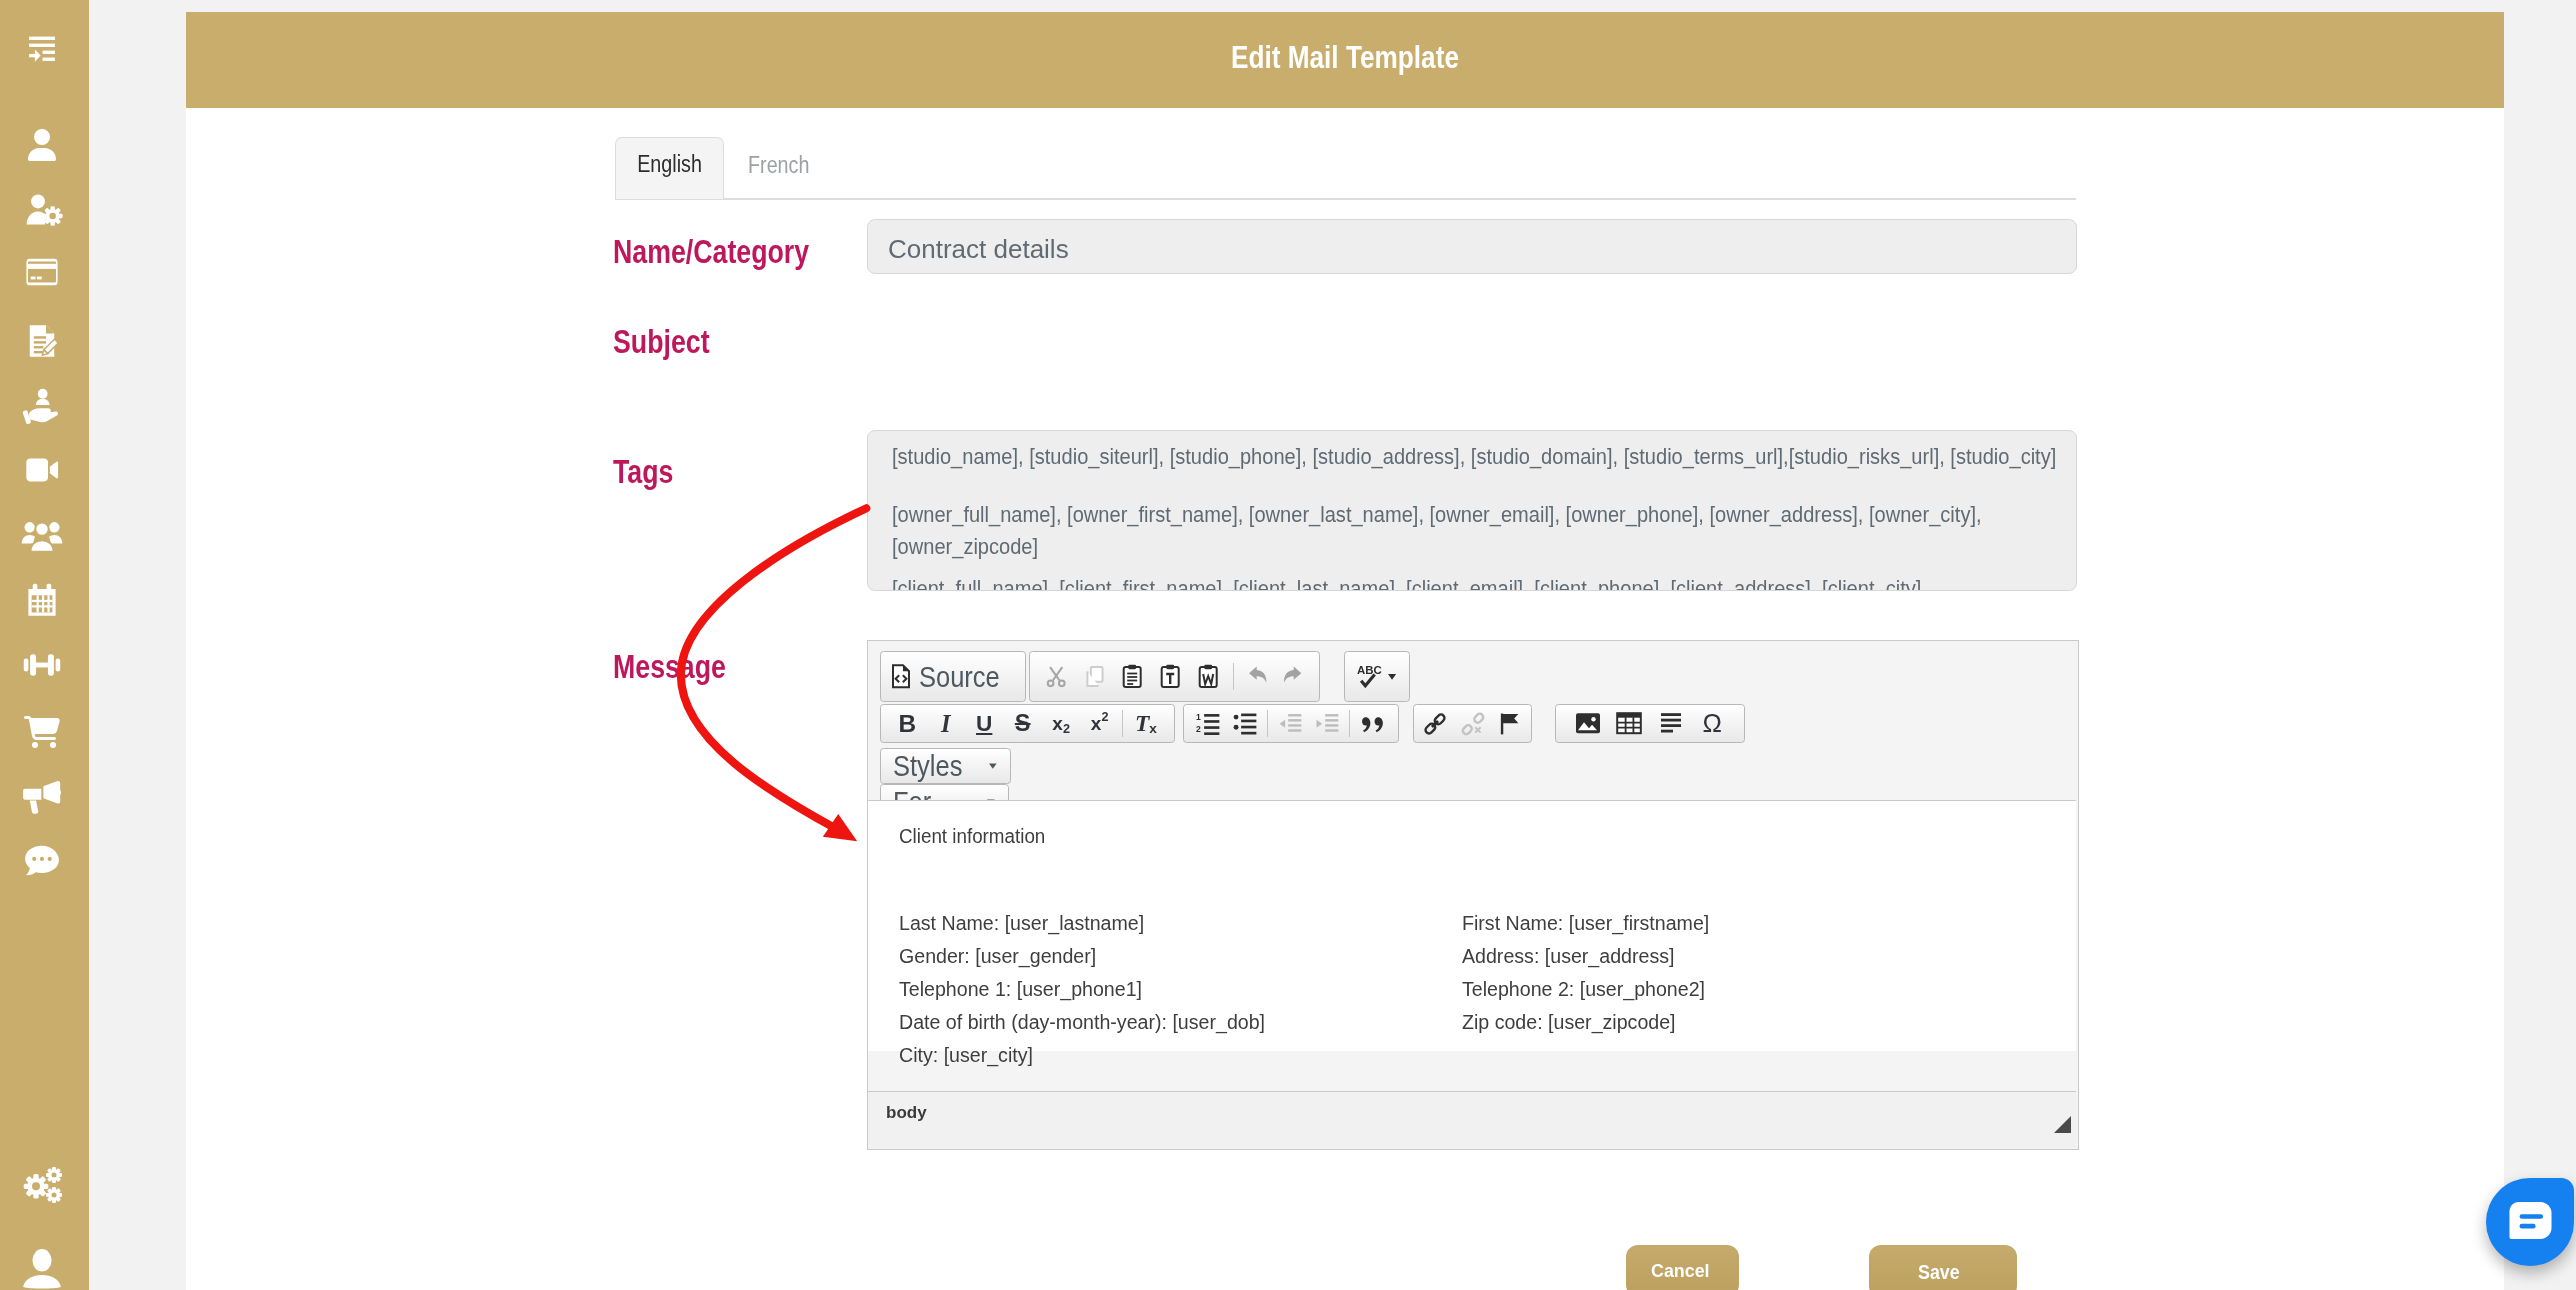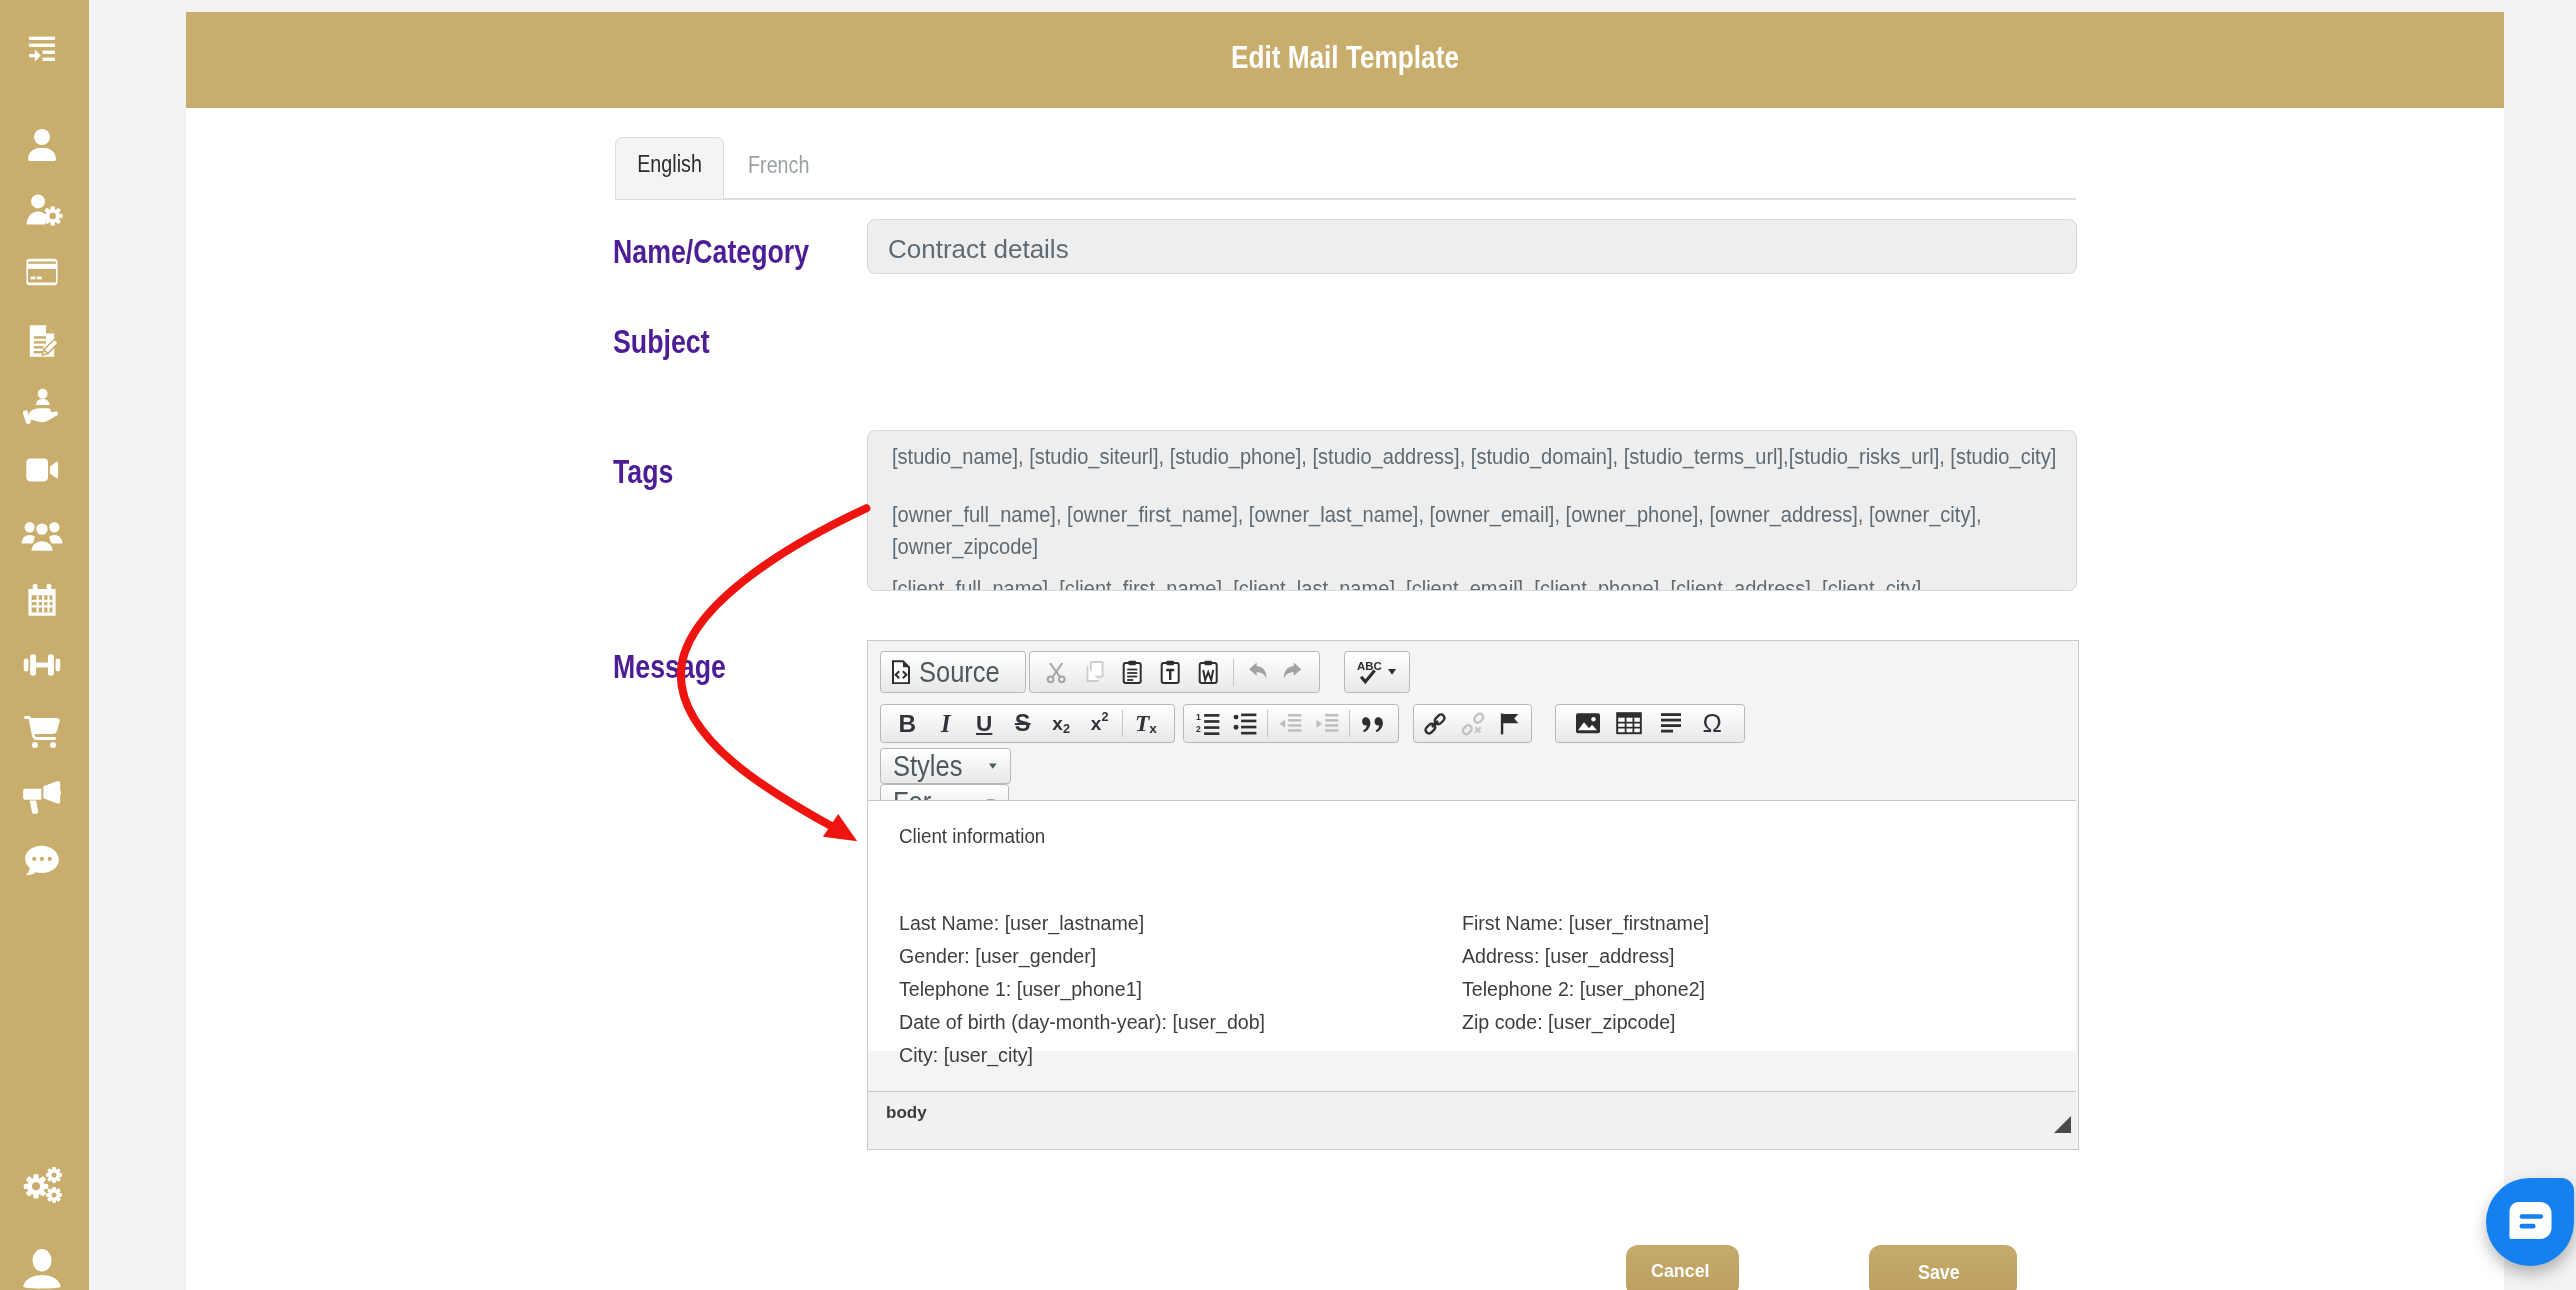--- a/index.html
+++ b/index.html
@@ -19,21 +19,21 @@
 #mheader .t span { display:inline-block; transform:scaleX(0.845); }
 
 
 #tab-en { position:absolute; left:429px; top:125px; width:109px; height:62px; border:1.8px solid #dcdcdc; border-bottom:none; border-radius:7.2px 7.2px 0 0; background:#f4f4f4; }
 #tab-en span { position:absolute; left:0; width:100%; text-align:center; top:12.7px; font-size:23.5px; color:#2c2c2c; }
 #tab-en span i { display:inline-block; font-style:normal; transform:scaleX(0.84); }
 #tabline { position:absolute; left:429px; top:186px; width:1461px; height:1.8px; background:#dcdcdc; }
 #tab-fr { position:absolute; left:562px; top:140px; font-size:23.5px; color:#9ba1a5; transform-origin:0 0; transform:scaleX(0.84); }
 
 
-.lbl { position:absolute; font-size:33px; font-weight:bold; color:#4c1d95; }
+.lbl { position:absolute; font-size:33px; font-weight:bold; color:#be185d; }
 .lbl span { display:inline-block; transform-origin:0 50%; transform:scaleX(0.81); white-space:pre; }
 
 
 .field { position:absolute; left:681px; width:1210px; background:#eeeeee; border:1.8px solid #d7d7d7; border-radius:8.1px; color:#5f6a73; }
 .ftxt { position:absolute; left:20px; font-size:25px; transform-origin:0 0; transform:scaleX(0.845); white-space:pre; }
 
 
 #editor { position:absolute; left:681px; top:628px; width:1212px; height:510px; border:1.8px solid #c9c9c9; background:#f4f4f4; }
 #edcontent { position:absolute; left:0px; top:159px; width:1208px; height:251px; background:#ffffff; border-top:1.8px solid #c9c9c9; }
 #edbar { position:absolute; left:0px; top:450px; width:1208px; height:57px; background:#f1f1f1; border-top:1.8px solid #c9c9c9; }
@@ -275,21 +275,21 @@
       <div style="height:26px;"></div>
       <div>[owner_full_name], [owner_first_name], [owner_last_name], [owner_email], [owner_phone], [owner_address], [owner_city],<br>[owner_zipcode]</div>
       <div style="height:10px;"></div>
       <div>[client_full_name], [client_first_name], [client_last_name], [client_email], [client_phone], [client_address], [client_city]</div>
     </div>
   </div>
 
   <div class="lbl" style="left:427px; top:636px;"><span>Message</span></div>
 
   <div id="editor">
-    <div class="ckrow" style="top:10px; height:42px;">
+    <div class="ckrow" style="top:10px; height:51px;">
       <div class="ckgrp" style="width:146px; margin-right:3.6px;">
         <div class="ckbtn" style="width:100%;">
           <svg width="20" height="24.4" viewBox="0 0 20 24">
               <path d="M2 1 h10 l6 6 v16 h-16 z" fill="#ffffff" stroke="#2e2e2e" stroke-width="2"></path>
               <path d="M12 1 l6 6 h-6 z" fill="#2e2e2e"></path>
               <path d="M8.2 11 L4.6 14.5 L8.2 18" fill="none" stroke="#2e2e2e" stroke-width="2"></path>
               <path d="M11.8 11 L15.4 14.5 L11.8 18" fill="none" stroke="#2e2e2e" stroke-width="2"></path>
             </svg>
           <span style="font-size:30px; color:#4e585f; margin-left:8.1px; display:inline-block; transform:scaleX(0.85); transform-origin:0 50%;">Source</span>
         </div>

